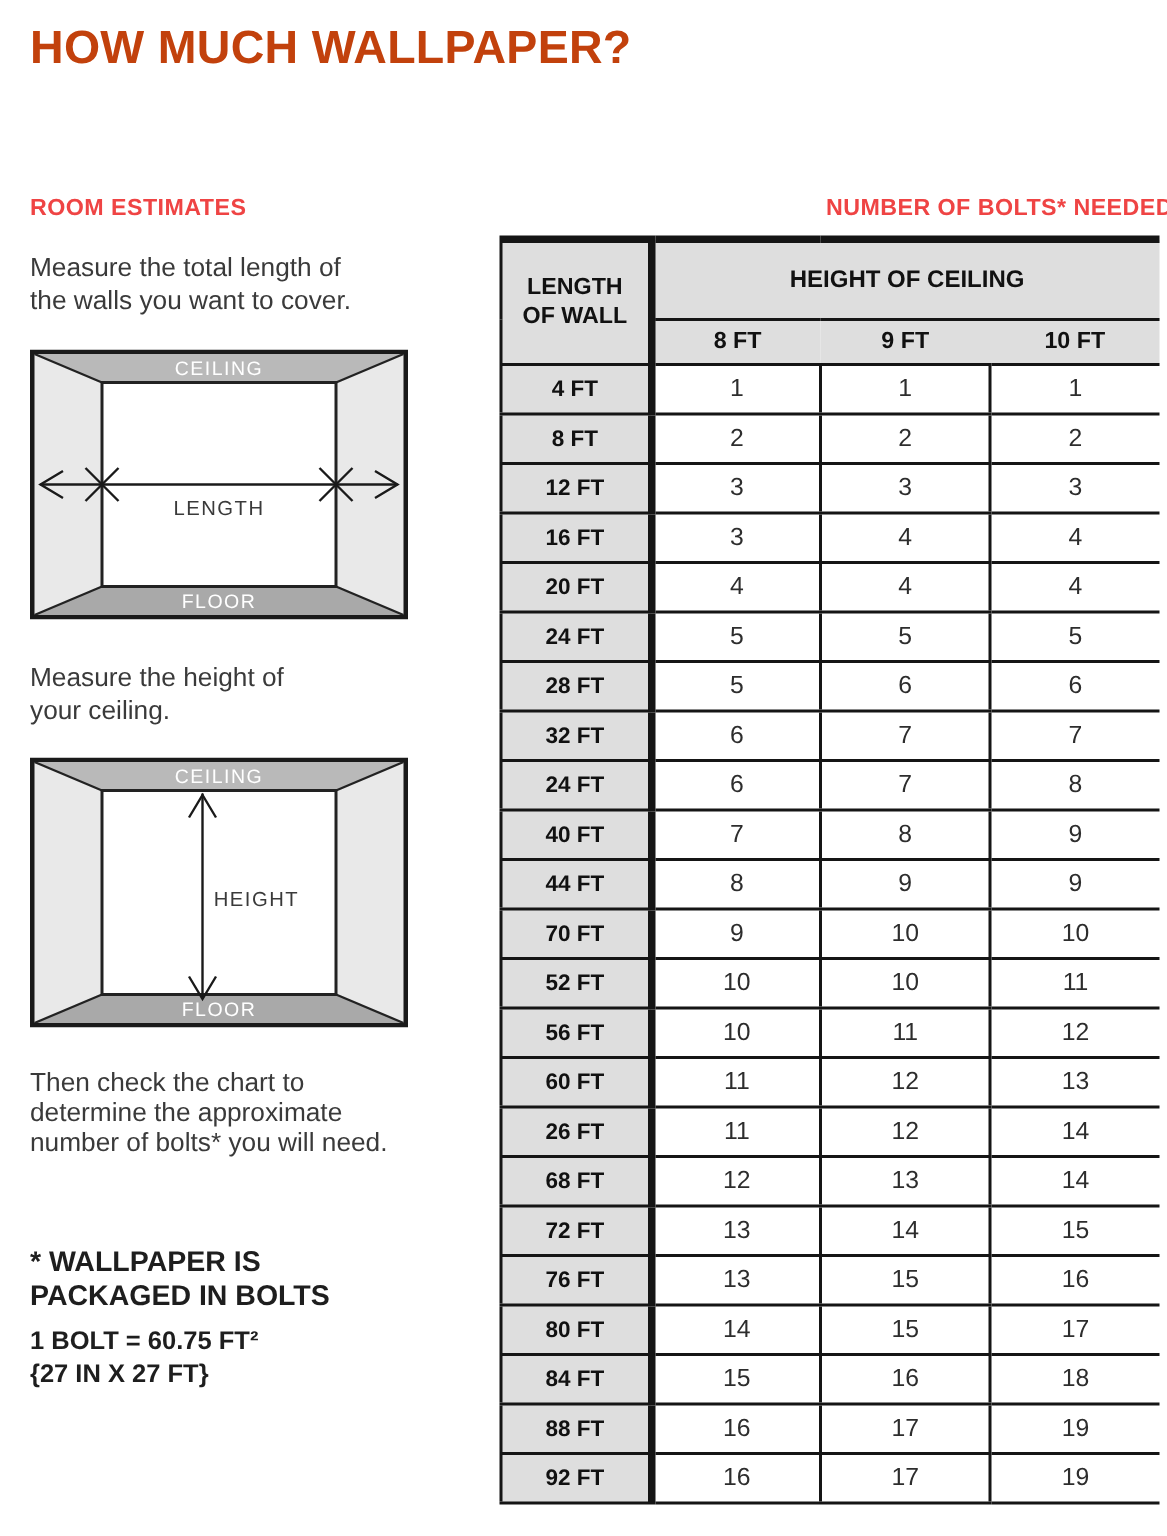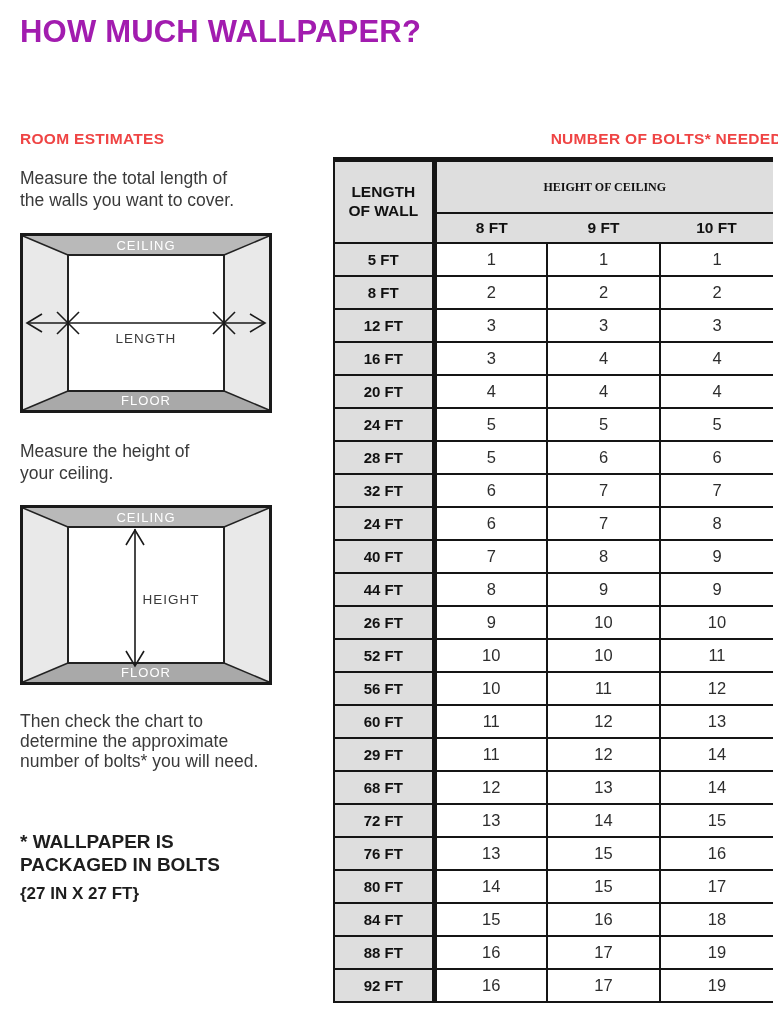--- a/index.html
+++ b/index.html
@@ -2,21 +2,21 @@
 <html><head>
 <meta charset="utf-8">
 <style>
   html,body { margin:0; padding:0; background:#ffffff; }
   .page {
     position:relative; width:778px; height:1024px; background:#ffffff;
     font-family:"Liberation Sans", sans-serif; overflow:hidden;
   }
   .page-title {
     position:absolute; left:20px; top:14px;
-    font-size:31px; font-weight:bold; color:#a21caf; letter-spacing:0.2px;
+    font-size:31px; font-weight:bold; color:#c2410c; letter-spacing:0.2px;
   }
   .section-heading {
     font-size:15.5px; font-weight:bold; color:#ef4444; letter-spacing:0.3px;
   }
   .left-heading { position:absolute; left:20px; top:130px; }
   .table-heading { position:absolute; left:345px; top:130px; width:437px; text-align:right; }
   .step-text {
     position:absolute; left:20px; width:300px;
     font-size:17.5px; color:#3a3a3a; line-height:22px; white-space:pre-line;
   }
@@ -42,21 +42,21 @@
     border-top:5px solid #151515; border-left:2px solid #151515;
   }
   table.bolts th, table.bolts td {
     border-bottom:2px solid #151515; text-align:center; vertical-align:middle;
     padding:0; color:#111;
   }
   th.corner {
     width:100px; background:#dedede; border-right:5px solid #151515;
     font-size:15.5px; line-height:1.2; white-space:pre-line;
   }
-  th.group { background:#dedede; font-size:12px; height:50px;font-family:Liberation Serif, serif; }
+  th.group { background:#dedede; font-size:16px; height:50px; }
   tr.subhead th { background:#dedede; font-size:15.5px; height:28px; }
   table.bolts tbody th {
     background:#dedede; border-right:5px solid #151515; font-size:15px; height:31px;
   }
   table.bolts tbody td {
     font-size:16.5px; font-weight:normal; color:#2d2d2d; height:31px;
     border-left:2px solid #151515; background:#ffffff;
   }
   table.bolts col.c-data { width:113px; }
 </style>
@@ -120,20 +120,21 @@
   </svg>
 
   <div class="step-text step3">Then check the chart to
 determine the approximate
 number of bolts* you will need.</div>
 
   <div class="note-text">* WALLPAPER IS
   PACKAGED IN BOLTS</div>
 
   <div class="bolt-info">
+    <div>1 BOLT = 60.75 FT²</div>
     <div>{27 IN X 27 FT}</div>
   </div>
 
   <div class="section-heading table-heading">NUMBER OF BOLTS* NEEDED</div>
 
   <div class="table-wrap">
     <table class="bolts">
       <colgroup>
         <col style="width:100px">
         <col class="c-data">
@@ -147,21 +148,21 @@
           <th class="group" colspan="3">HEIGHT OF CEILING</th>
         </tr>
         <tr class="subhead">
           <th>8 FT</th>
           <th>9 FT</th>
           <th>10 FT</th>
         </tr>
       </thead>
       <tbody>
           <tr>
-            <th>5 FT</th>
+            <th>4 FT</th>
             <td>1</td>
             <td>1</td>
             <td>1</td>
           </tr>
           <tr>
             <th>8 FT</th>
             <td>2</td>
             <td>2</td>
             <td>2</td>
           </tr>
@@ -213,21 +214,21 @@
             <td>8</td>
             <td>9</td>
           </tr>
           <tr>
             <th>44 FT</th>
             <td>8</td>
             <td>9</td>
             <td>9</td>
           </tr>
           <tr>
-            <th>26 FT</th>
+            <th>70 FT</th>
             <td>9</td>
             <td>10</td>
             <td>10</td>
           </tr>
           <tr>
             <th>52 FT</th>
             <td>10</td>
             <td>10</td>
             <td>11</td>
           </tr>
@@ -237,21 +238,21 @@
             <td>11</td>
             <td>12</td>
           </tr>
           <tr>
             <th>60 FT</th>
             <td>11</td>
             <td>12</td>
             <td>13</td>
           </tr>
           <tr>
-            <th>29 FT</th>
+            <th>26 FT</th>
             <td>11</td>
             <td>12</td>
             <td>14</td>
           </tr>
           <tr>
             <th>68 FT</th>
             <td>12</td>
             <td>13</td>
             <td>14</td>
           </tr>

